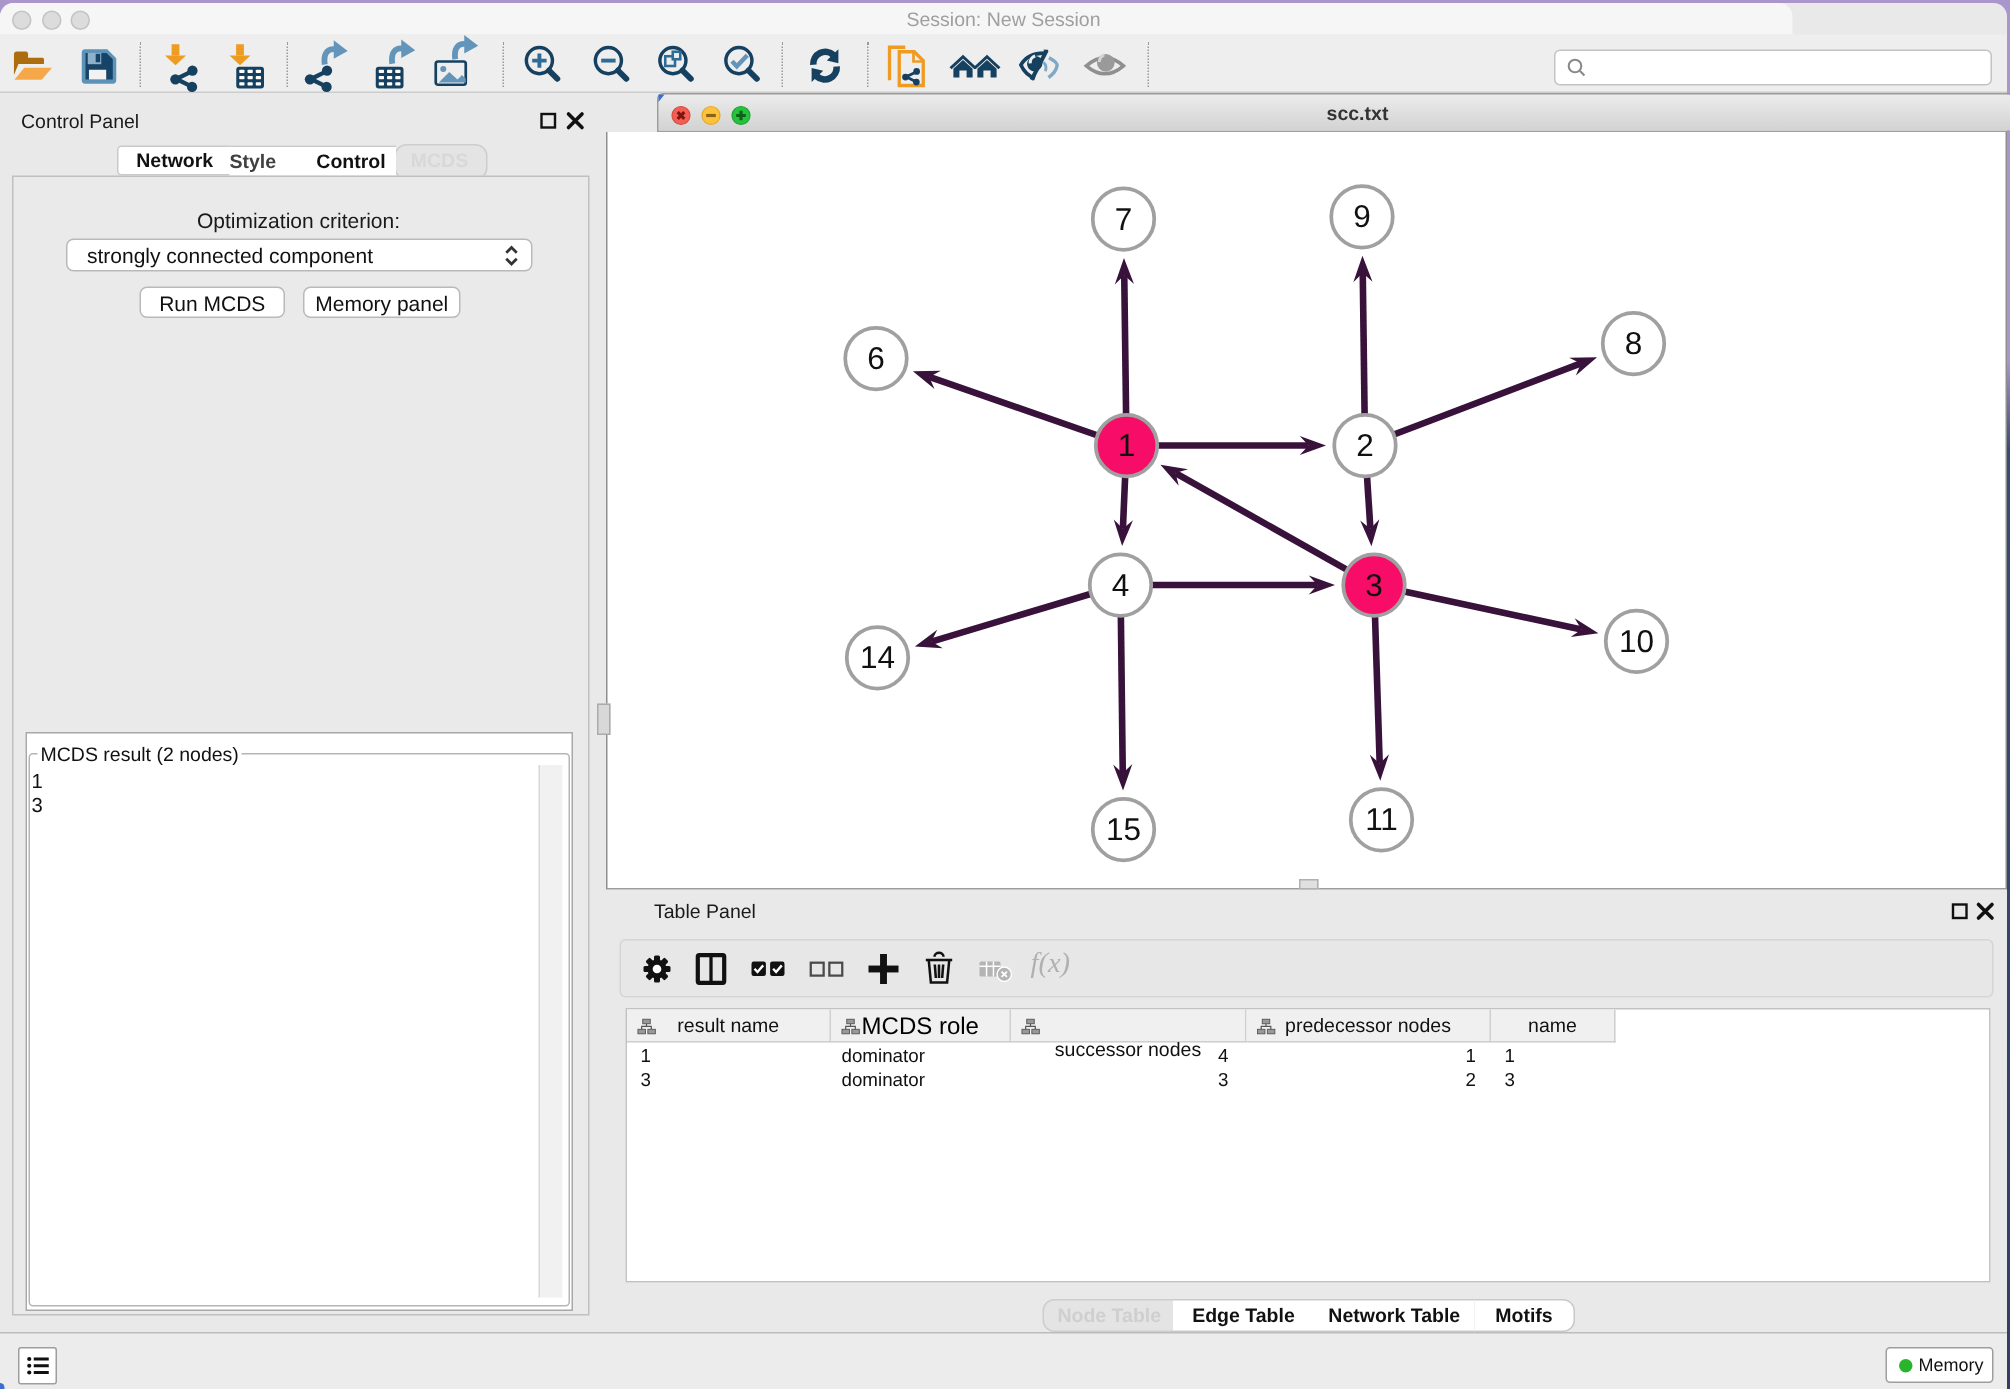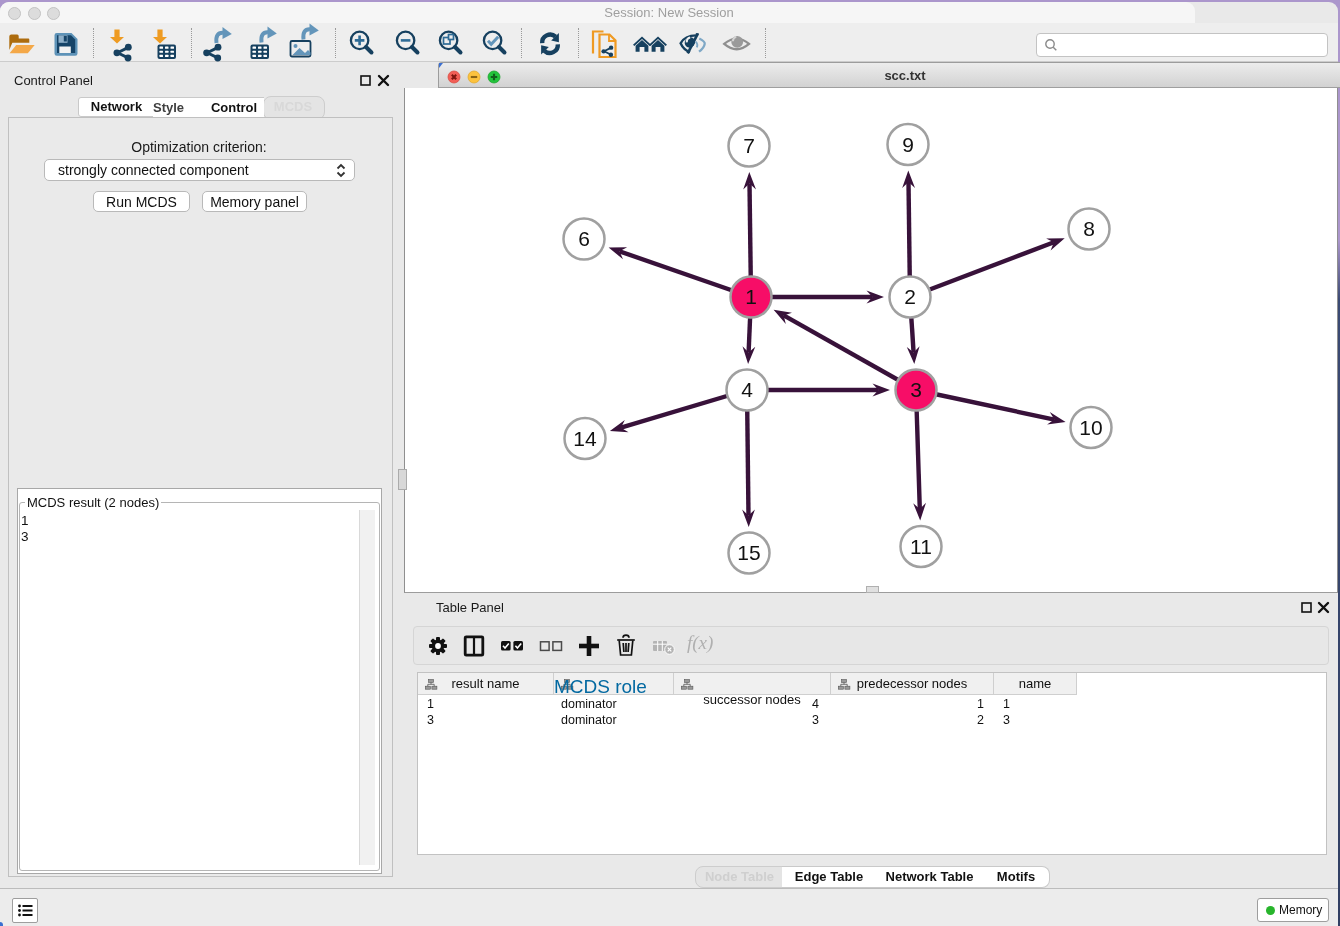--- a/index.html
+++ b/index.html
@@ -368,21 +368,21 @@
         </div>
       <div class="abs" style="left:136px;top:0;width:119px;height:21px;background:#f0f0f0;border-right:1px solid #cfcfcf;border-bottom:1px solid #cfcfcf;">
           <svg class="abs" style="left:7px;top:6px;" width="12" height="11" viewBox="0 0 12 11">
             <g fill="#999" stroke="#555" stroke-width="0.6">
               <rect x="3.5" y="0.5" width="5" height="3"></rect>
               <rect x="0.3" y="7.2" width="5" height="3"></rect>
               <rect x="6.9" y="7.2" width="5" height="3"></rect>
             </g>
             <path d="M6 3.5 v1.8 M2.8 7.2 v-1.9 h6.4 V7.2" fill="none" stroke="#555" stroke-width="0.8"></path>
           </svg>
-          <div class="abs" style="left:0;top:3px;width:100%;text-align:left;font-size:19px;color:#0369a1;">MCDS role</div>
+          <div class="abs" style="left:0;top:3px;width:100%;text-align:center;font-size:16px;color:#000000;">MCDS role</div>
         </div>
       <div class="abs" style="left:256px;top:0;width:156px;height:21px;background:#f0f0f0;border-right:1px solid #cfcfcf;border-bottom:1px solid #cfcfcf;">
           <svg class="abs" style="left:7px;top:6px;" width="12" height="11" viewBox="0 0 12 11">
             <g fill="#999" stroke="#555" stroke-width="0.6">
               <rect x="3.5" y="0.5" width="5" height="3"></rect>
               <rect x="0.3" y="7.2" width="5" height="3"></rect>
               <rect x="6.9" y="7.2" width="5" height="3"></rect>
             </g>
             <path d="M6 3.5 v1.8 M2.8 7.2 v-1.9 h6.4 V7.2" fill="none" stroke="#555" stroke-width="0.8"></path>
           </svg>

